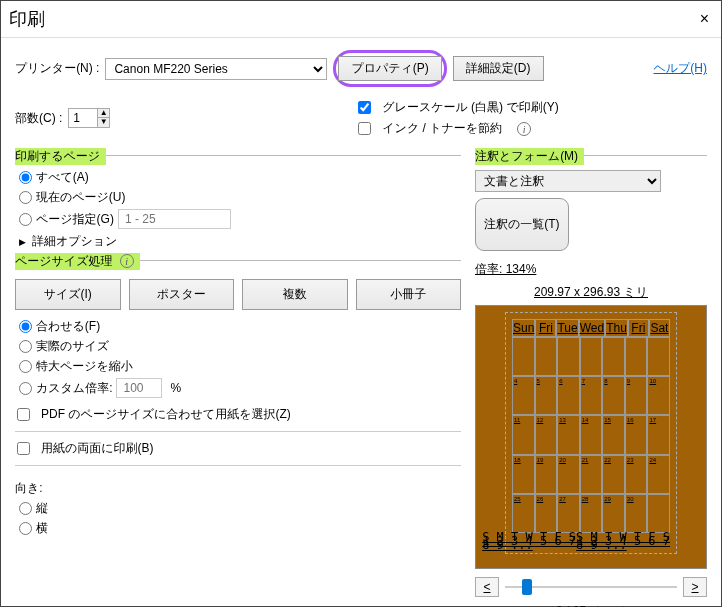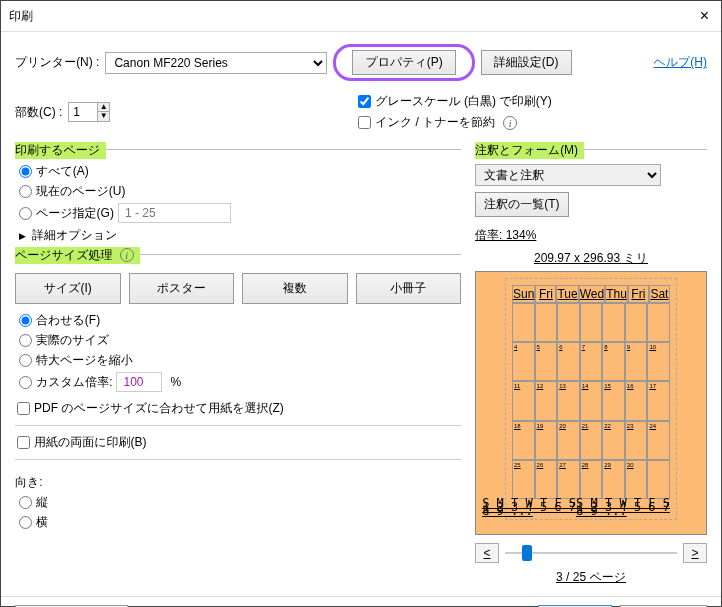--- a/index.html
+++ b/index.html
@@ -1,56 +1,56 @@
 <!DOCTYPE html>
 <html><head>
 <meta charset="utf-8">
 <style>
 * { box-sizing: border-box; font-family: "Yu Gothic UI", "Meiryo UI", sans-serif; font-size: 12px; }
 body { margin: 0; padding: 0; background: #fff; width: 722px; height: 607px; overflow: hidden; }
 .window { border: 1px solid #444; width: 722px; height: 607px; display: flex; flex-direction: column; }
 .titlebar { display: flex; align-items: center; padding: 6px 8px; border-bottom: 1px solid #ddd; }
-.titlebar-title { font-size: 12px; text-align: right; }
+.titlebar-title { font-size: 18px; text-align: right; }
 .titlebar-close { margin-left: auto; font-size: 16px; cursor: pointer; padding: 0 4px; }
 .content { padding: 12px 14px 10px 14px; flex: 1; display: flex; flex-direction: column; }
 .top-row { display: flex; align-items: center; gap: 6px; }
 .printer-select { flex: 0 0 222px; height: 22px; border: 1px solid #aaa; background: #fff; padding: 0 4px; }
 .btn { background: linear-gradient(#f4f4f4, #e8e8e8); border: 1px solid #9a9a9a; padding: 3px 12px; cursor: pointer; }
-.btn-small { padding: 3px 8px; }
-.highlight-wrap { border: 3px solid #a855f7; border-radius: 18px; padding: 3px 16px; display: inline-block; }
+.btn-small { padding: 17px 8px; border-radius: 9px; }
+.highlight-wrap { border: 3px solid #a855f7; border-radius: 18px; padding: 3px 2px; display: inline-block; }
 .help-link { margin-left: auto; color: #0066cc; text-decoration: underline; cursor: pointer; }
 .row2 { display: flex; margin-top: 12px; }
 .copies { display: flex; align-items: center; gap: 6px; }
 .spinner { width: 42px; height: 20px; display: flex; border: 1px solid #aaa; }
 .spinner input { width: 28px; border: none; padding: 0 4px; }
 .spinner-btns { display: flex; flex-direction: column; width: 14px; }
 .spinner-btns span { height: 9px; line-height: 7px; font-size: 8px; text-align: center; border-left: 1px solid #aaa; background: #eee; cursor: pointer; }
 .spinner-btns span:first-child { border-bottom: 1px solid #aaa; }
 .checks { margin-left: 248px; display: flex; flex-direction: column; gap: 4px; }
-.chk { display: flex; align-items: center; gap: 4px; }
+.chk { display: flex; align-items: center; gap: 11px; }
 .chk input { margin: 0; }
 .info-icon { display: inline-block; width: 14px; height: 14px; border: 1px solid #777; border-radius: 50%; text-align: center; line-height: 13px; font-size: 10px; font-style: italic; font-family: serif; color: #555; margin-left: 4px; }
 .main { display: flex; gap: 14px; margin-top: 10px; flex: 1; }
 .left-col { flex: 0 0 446px; display: flex; flex-direction: column; gap: 0; }
 .fieldset-label { border-top: 1px solid #bbb; position: relative; padding-top: 10px; margin-top: 8px; }
 .fieldset-label > .legend { position: absolute; top: -8px; left: 0; background: #bef264; padding-right: 6px; }
 .radio-row { display: flex; align-items: center; gap: 4px; margin: 3px 0 3px 4px; }
 .radio-row input { margin: 0; }
 .page-range-input { width: 113px; height: 20px; border: 1px solid #ccc; color: #888; padding: 0 6px; margin-left: 8px; }
 .disclosure { display: flex; align-items: center; margin: 4px 0 2px 4px; cursor: pointer; }
 .disclosure::before { content: "▶"; font-size: 9px; margin-right: 6px; }
 .size-btns { display: flex; gap: 8px; margin: 8px 0; }
 .size-btns .btn { flex: 1; text-align: center; padding: 6px 17px; }
-.scale-input { width: 46px; height: 20px; border: 1px solid #ccc; color: #a21caf; padding: 0 6px; margin-left: 12px; }
+.scale-input { width: 46px; height: 20px; border: 1px solid #ccc; color: #737373; padding: 0 6px; margin-left: 12px; }
 .orient-group { margin-top: 6px; }
 .right-col { flex: 1; display: flex; flex-direction: column; text-decoration: underline; }
 .annot-select { width: 186px; height: 22px; border: 1px solid #aaa; padding: 0 4px; margin-top: 4px; }
 .scale-label { margin-top: 10px; }
 .preview-dim { text-align: center; margin-top: 6px; }
-.preview-box { border: 1px solid #888; height: 264px; margin-top: 4px; padding: 6px; background: #fdba74; position: relative; }
+.preview-box { border: 1px solid #888; height: 264px; margin-top: 4px; padding: 6px; background: #a16207; position: relative; }
 .preview-page { border: 1px dashed #aaa; width: 172px; height: 242px; margin: 0 auto; padding: 6px; display: flex; flex-direction: column; }
 .cal-header { display: flex; font-size: 6px; }
 .cal-header span { flex: 1; border: 0.5px solid #999; text-align: center; padding: 1px 0; }
 .cal-grid { flex: 1; display: grid; grid-template-columns: repeat(7, 1fr); grid-template-rows: repeat(5, 1fr); }
 .cal-cell { border: 0.5px solid #999; font-size: 6px; padding: 1px; }
 .cal-mini { font-size: 4px; line-height: 4px; display: flex; justify-content: flex-end; margin-top: 2px; }
 .cal-mini pre { margin: 0; font-family: monospace; }
 .slider-row { display: flex; align-items: center; gap: 6px; margin-top: 8px; }
 .slider-btn { width: 24px; height: 20px; border: 1px solid #aaa; background: #f4f4f4; text-align: center; line-height: 18px; cursor: pointer; }
 .slider-track { flex: 1; position: relative; height: 20px; }

